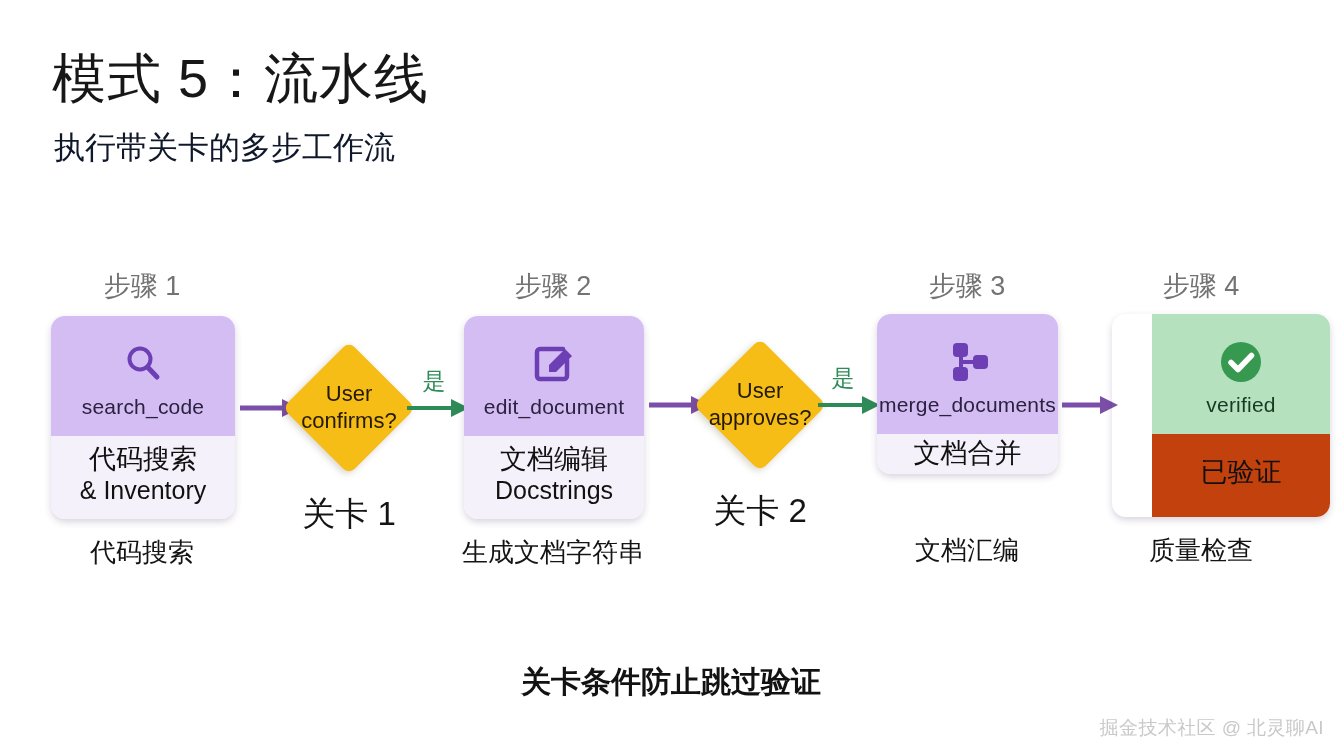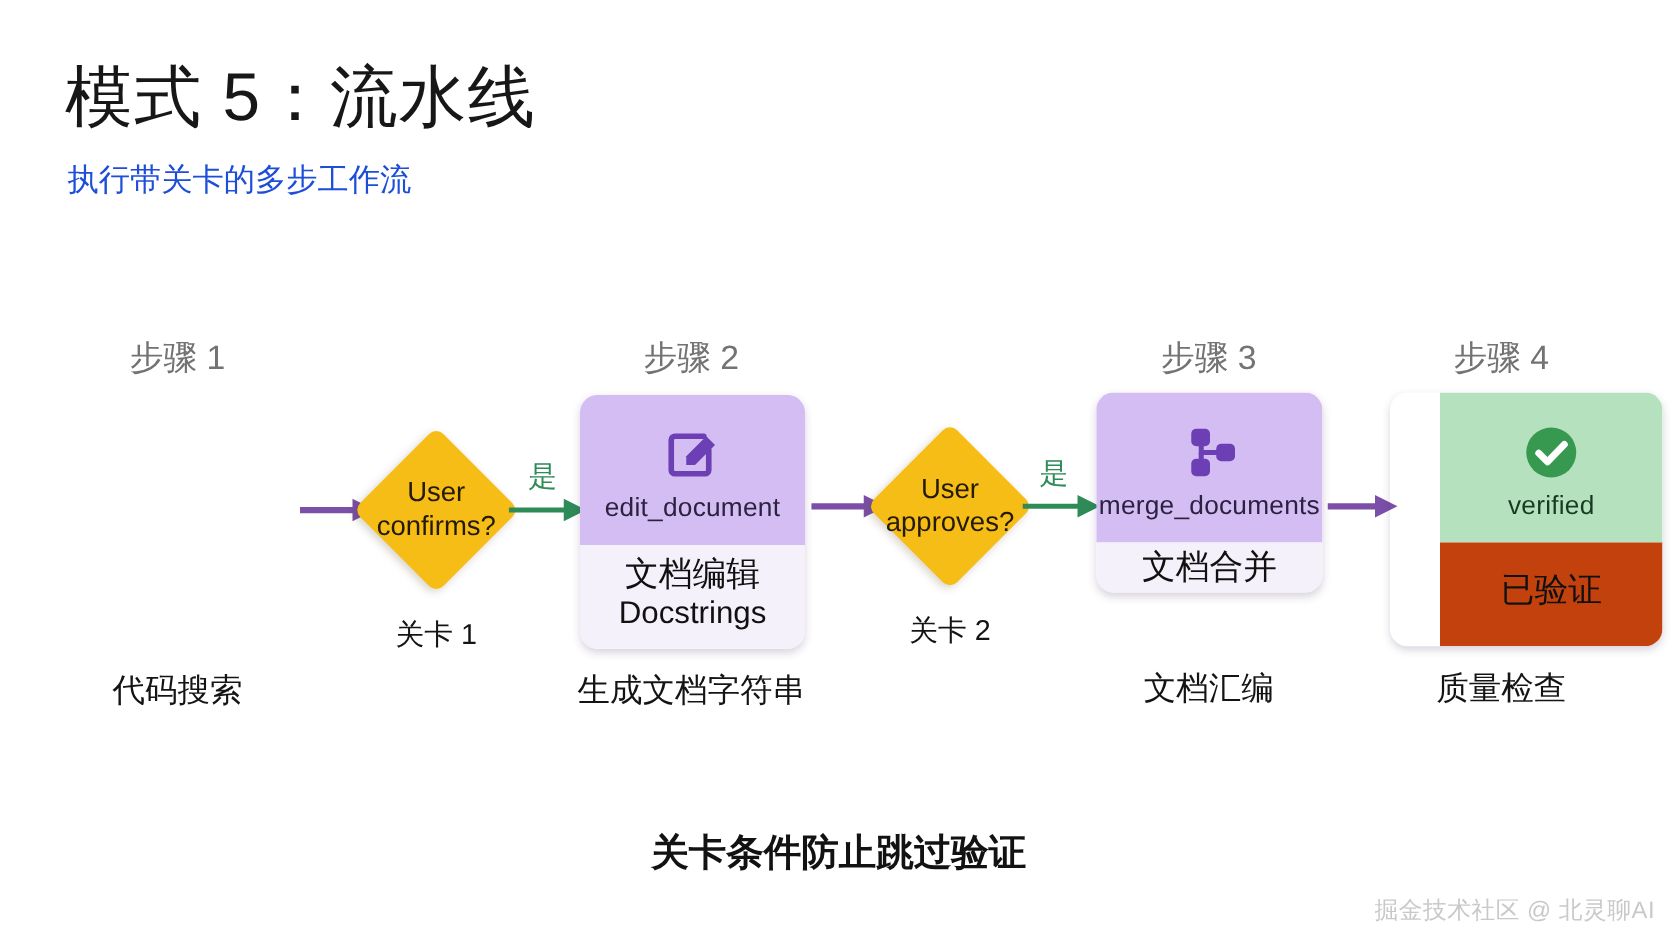--- a/index.html
+++ b/index.html
@@ -27,24 +27,24 @@
     line-height: 1.05;
     font-weight: 400;
     letter-spacing: 1px;
     color: #171717;
     white-space: nowrap;
   }
   .subtitle {
     position: absolute;
     left: 54px;
     top: 129px;
-    font-size: 25px;
+    font-size: 31px;
     line-height: 1.2;
     font-weight: 400;
-    color: #1d4ed8;
+    color: #0f172a;
     white-space: nowrap;
   }
 
   
   .flow {
     position: absolute;
     left: 0;
     top: 0;
     width: 1342px;
     height: 749px;
@@ -154,21 +154,21 @@
     z-index: 2;
     text-align: center;
     font-size: 22px;
     line-height: 1.22;
     color: #241a05;
     white-space: nowrap;
     pointer-events: none;
   }
   .gate-caption {
     position: absolute;
-    font-size: 23px;
+    font-size: 33px;
     color: #141414;
     text-align: center;
     white-space: nowrap;
     transform: translateX(-50%);
   }
 
   
   .arrow {
     position: absolute;
     height: 22px;
@@ -206,20 +206,35 @@
 </head>
 <body>
 
 <div class="title">模式 5：流水线</div>
 <div class="subtitle">执行带关卡的多步工作流</div>
 
 <div class="flow">
 
   <div class="step-label" style="left:142px; top:268px;">步骤 1</div>
 
+  <div class="card" style="left:51px; top:316px; width:184px; height:203px;">
+    <div class="card-head">
+      <div class="icon-wrap">
+        <svg width="44" height="44" viewBox="0 0 44 44" aria-hidden="true">
+          <circle cx="19" cy="17" r="10.5" fill="none" stroke="#6c3fb5" stroke-width="4"></circle>
+          <line x1="26.5" y1="25" x2="36" y2="35" stroke="#6c3fb5" stroke-width="5" stroke-linecap="round"></line>
+        </svg>
+      </div>
+      <div class="card-code">search_code</div>
+    </div>
+    <div class="card-body">
+      <div class="line1">代码搜索</div>
+      <div class="line2">&amp; Inventory</div>
+    </div>
+  </div>
 
   <div class="step-caption" style="left:142px; top:535px;">代码搜索</div>
 
   <div class="arrow" style="left:240px; top:397px; width:60px;">
     <svg width="60" height="22" viewBox="0 0 60 22" aria-hidden="true">
       <line x1="0" y1="11" x2="44" y2="11" stroke="#7b4fa8" stroke-width="5"></line>
       <polygon points="42,2 60,11 42,20" fill="#7b4fa8"></polygon>
     </svg>
   </div>
 

